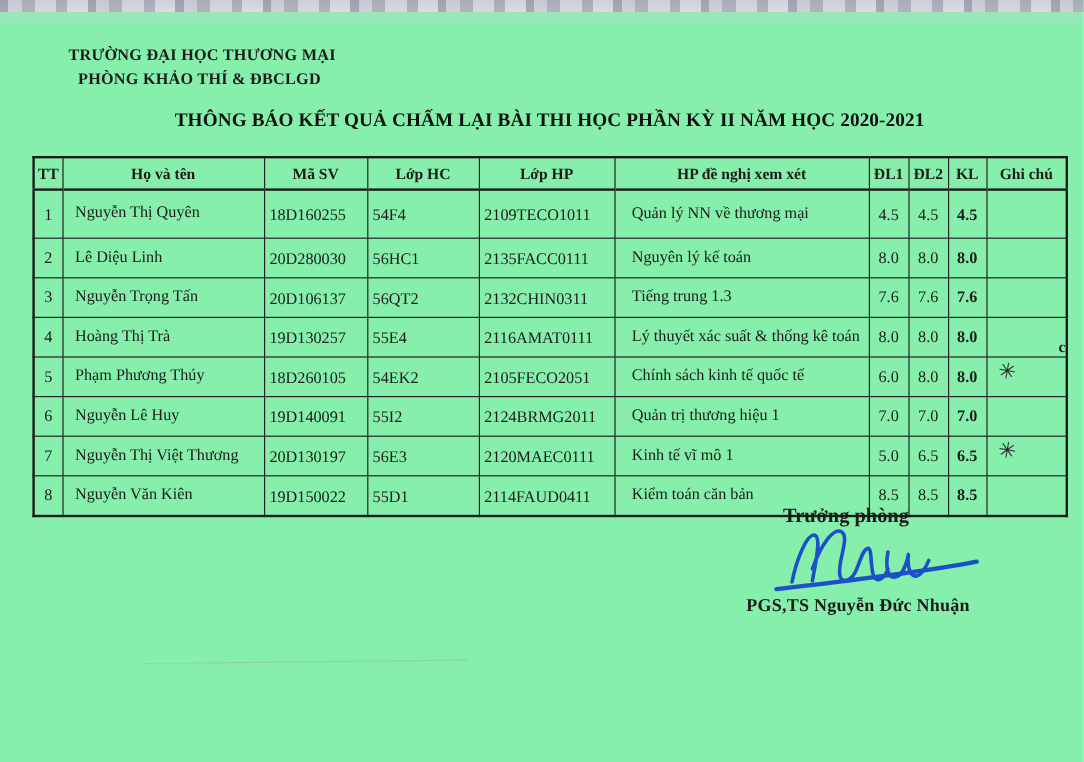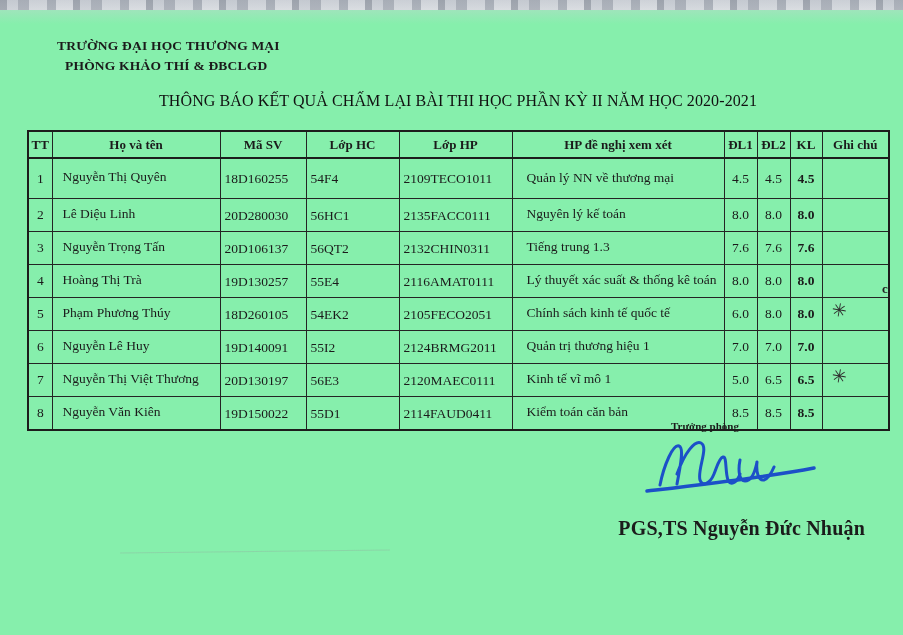--- a/index.html
+++ b/index.html
@@ -21,21 +21,21 @@
   }
   .scan-fade{
     position:absolute;left:0;top:10px;width:903px;height:14px;
     background:linear-gradient(rgba(205,209,215,.35),rgba(255,255,255,0));
   }
   .org{position:absolute;top:39px;left:57px;line-height:1;}
   .org-line1{font-weight:bold;font-size:13.5px;letter-spacing:.2px;}
   .org-line2{font-weight:bold;font-size:13.5px;letter-spacing:.2px;margin-top:6px;margin-left:8px;}
   .doc-title{
     position:absolute;top:92px;left:28px;width:860px;text-align:center;
-    font-weight:normal;font-size:16px;letter-spacing:.1px;color:#111;
+    font-weight:bold;font-size:16px;letter-spacing:.1px;color:#111;
   }
   table.results{
     position:absolute;left:27px;top:130px;border-collapse:collapse;
     table-layout:fixed;width:861px;
     border:2px solid #1c1c1c;
   }
   table.results th, table.results td{
     border:1px solid #242424;overflow:hidden;white-space:nowrap;
   }
   table.results th{
@@ -59,26 +59,26 @@
   }
   .edge-mark{
     position:absolute;left:882px;top:281px;font-weight:bold;font-size:13px;color:#222;
   }
   .sig-datetime{
     position:absolute;left:555px;top:401px;width:300px;text-align:center;
     font-weight:bold;font-style:italic;font-size:13.5px;white-space:pre;
   }
   .sig-role{
     position:absolute;left:555px;top:420px;width:300px;text-align:center;
-    font-weight:bold;font-size:11px;
+    font-weight:bold;font-size:17px;
   }
   .sig-svg{position:absolute;left:638px;top:435px;}
   .sig-name{
-    position:absolute;left:565px;top:497px;width:300px;text-align:right;
-    font-weight:bold;font-size:20px;letter-spacing:.2px;margin-top:20px;
+    position:absolute;left:565px;top:497px;width:300px;text-align:center;
+    font-weight:bold;font-size:15px;letter-spacing:.2px;
   }
   .bottom-hairline{
     position:absolute;left:120px;top:551px;width:270px;height:1px;
     background:rgba(150,150,155,.28);transform:rotate(-.6deg);
   }
 </style>
 </head>
 <body>
 
 <div class="page">

